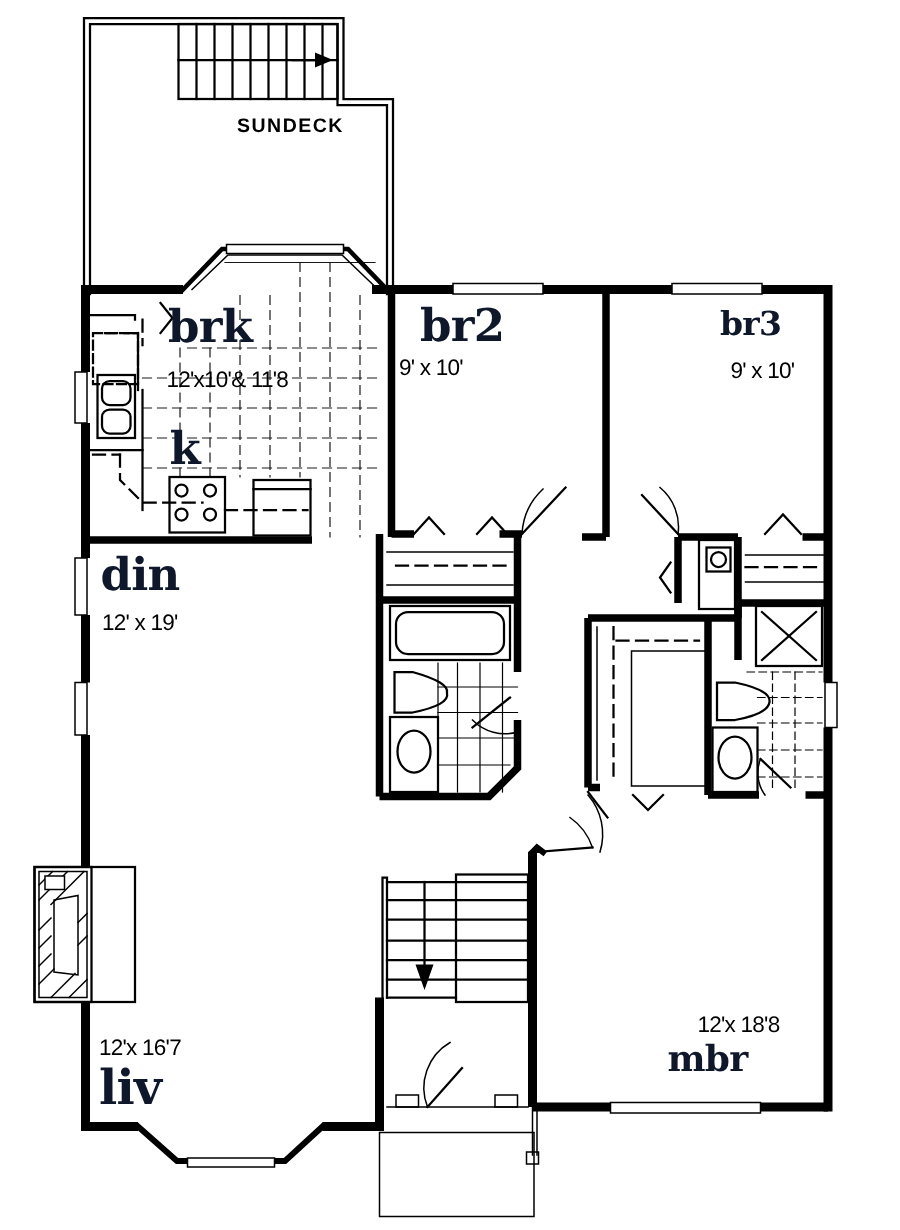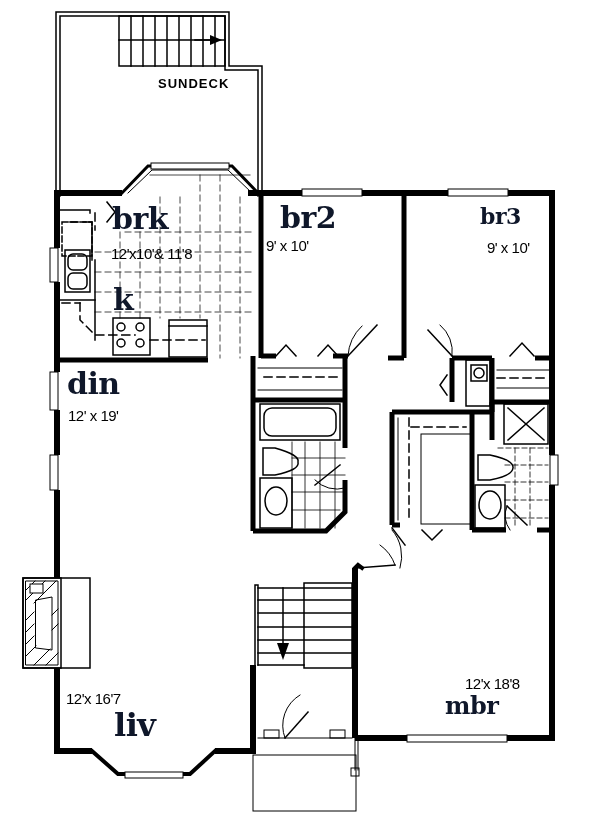--- a/index.html
+++ b/index.html
@@ -333,16 +333,16 @@
 <div class="room-label" style="left:264px; top:203px; font-size:30px;margin-left:16px;">br2</div>
 <div class="room-dim" style="left:266px; top:238px;">9' x 10'</div>
 
 <div class="room-label" style="left:480px; top:205px; font-size:22px;">br3</div>
 <div class="room-dim" style="left:487px; top:240px;">9' x 10'</div>
 
 <div class="room-label" style="left:67px; top:369px; font-size:30px;">din</div>
 <div class="room-dim" style="left:68px; top:408px;">12' x 19'</div>
 
 <div class="room-dim" style="left:66px; top:691px;">12'x 16'7</div>
-<div class="room-label" style="left:66px; top:709px; font-size:32px;margin-left:48px;">liv</div>
+<div class="room-label" style="left:66px; top:709px; font-size:32px;">liv</div>
 
 <div class="room-dim" style="left:465px; top:676px;">12'x 18'8</div>
 <div class="room-label" style="left:445px; top:694px; font-size:24px;">mbr</div>
 
 </body></html>

